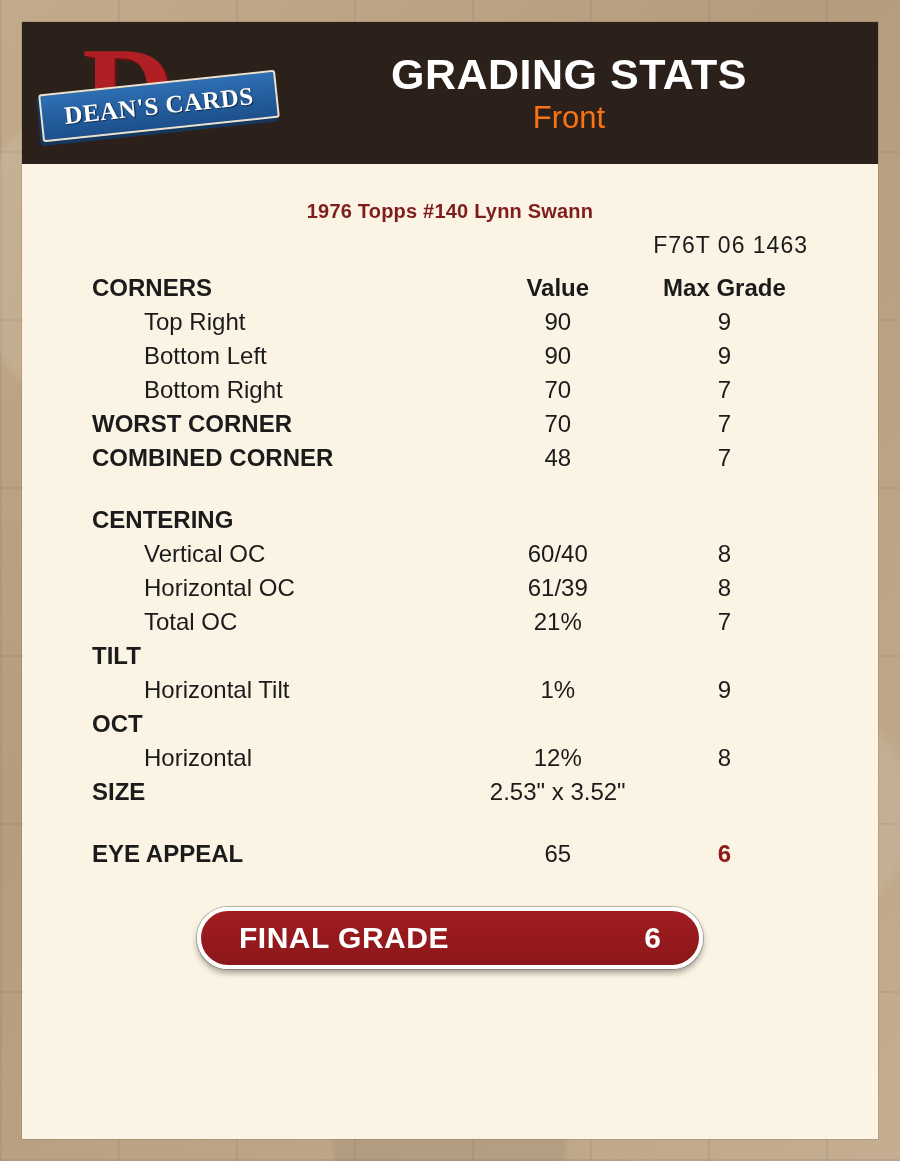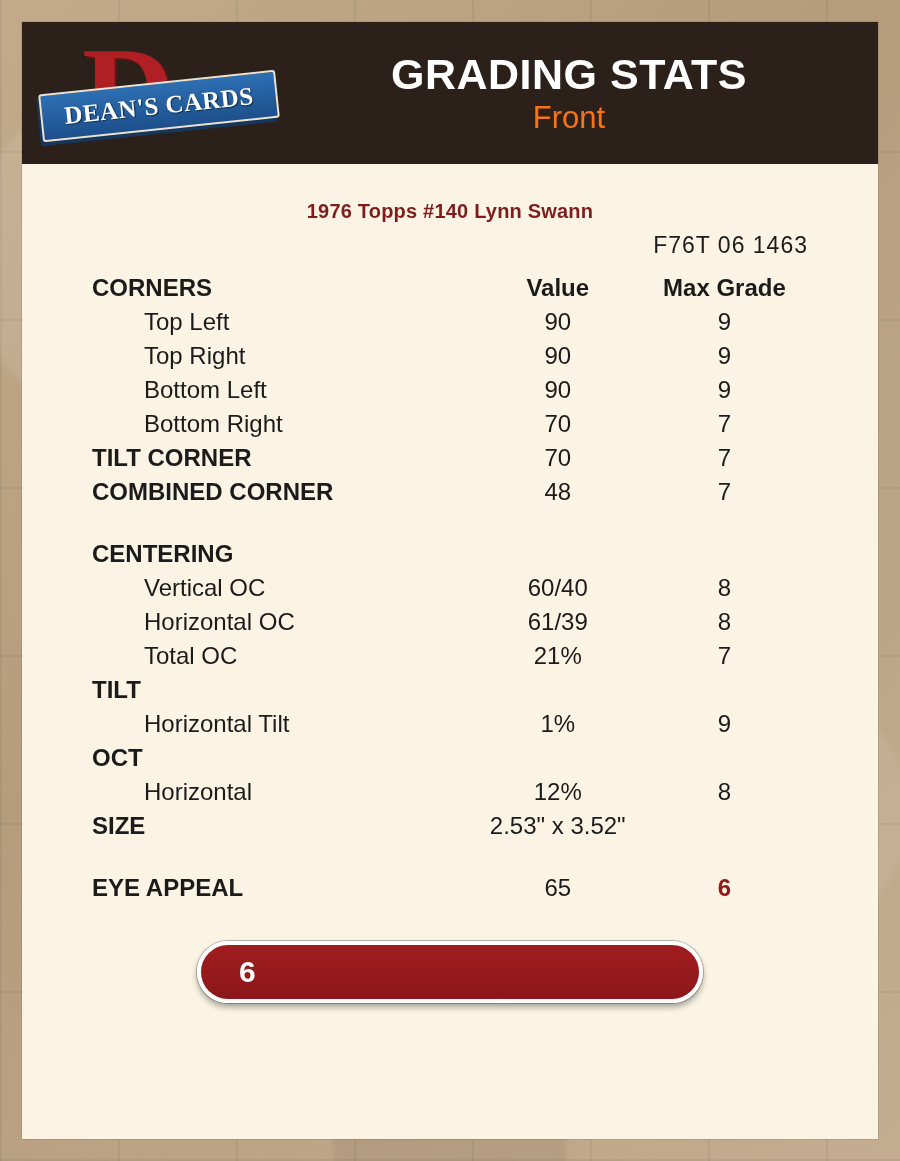--- a/index.html
+++ b/index.html
@@ -219,42 +219,37 @@
     <div class="card-title">1976 Topps #140 Lynn Swann</div>
     <div class="card-code">F76T 06 1463</div>
 
     <table class="stats">
       <tbody>
         <tr>
           <td class="c-label colhead">CORNERS</td>
           <td class="c-value colhead">Value</td>
           <td class="c-grade colhead">Max Grade</td>
         </tr>
-      <tr>
-            <td class="c-label indent">Top Left</td>
-            <td class="c-value">90</td>
-            <td class="c-grade">9</td>
-          </tr>
           <tr>
             <td class="c-label indent">Top Right</td>
             <td class="c-value">90</td>
             <td class="c-grade">9</td>
           </tr>
           <tr>
             <td class="c-label indent">Bottom Left</td>
             <td class="c-value">90</td>
             <td class="c-grade">9</td>
           </tr>
           <tr>
             <td class="c-label indent">Bottom Right</td>
             <td class="c-value">70</td>
             <td class="c-grade">7</td>
           </tr>
           <tr>
-            <td class="c-label sec-head">TILT CORNER</td>
+            <td class="c-label sec-head">WORST CORNER</td>
             <td class="c-value">70</td>
             <td class="c-grade">7</td>
           </tr>
           <tr>
             <td class="c-label sec-head">COMBINED CORNER</td>
             <td class="c-value">48</td>
             <td class="c-grade">7</td>
           </tr>
           <tr class="spacer">
             <td colspan="3"></td>
@@ -310,18 +305,19 @@
           <tr>
             <td class="c-label sec-head">EYE APPEAL</td>
             <td class="c-value">65</td>
             <td class="c-grade accent">6</td>
           </tr>
         </tbody>
     </table>
 
     <div class="final-wrap">
       <div class="final-bar">
+        <span class="final-label">FINAL GRADE</span>
         <span class="final-value">6</span>
       </div>
     </div>
   </div>
 
 </div>
 
 </body></html>

